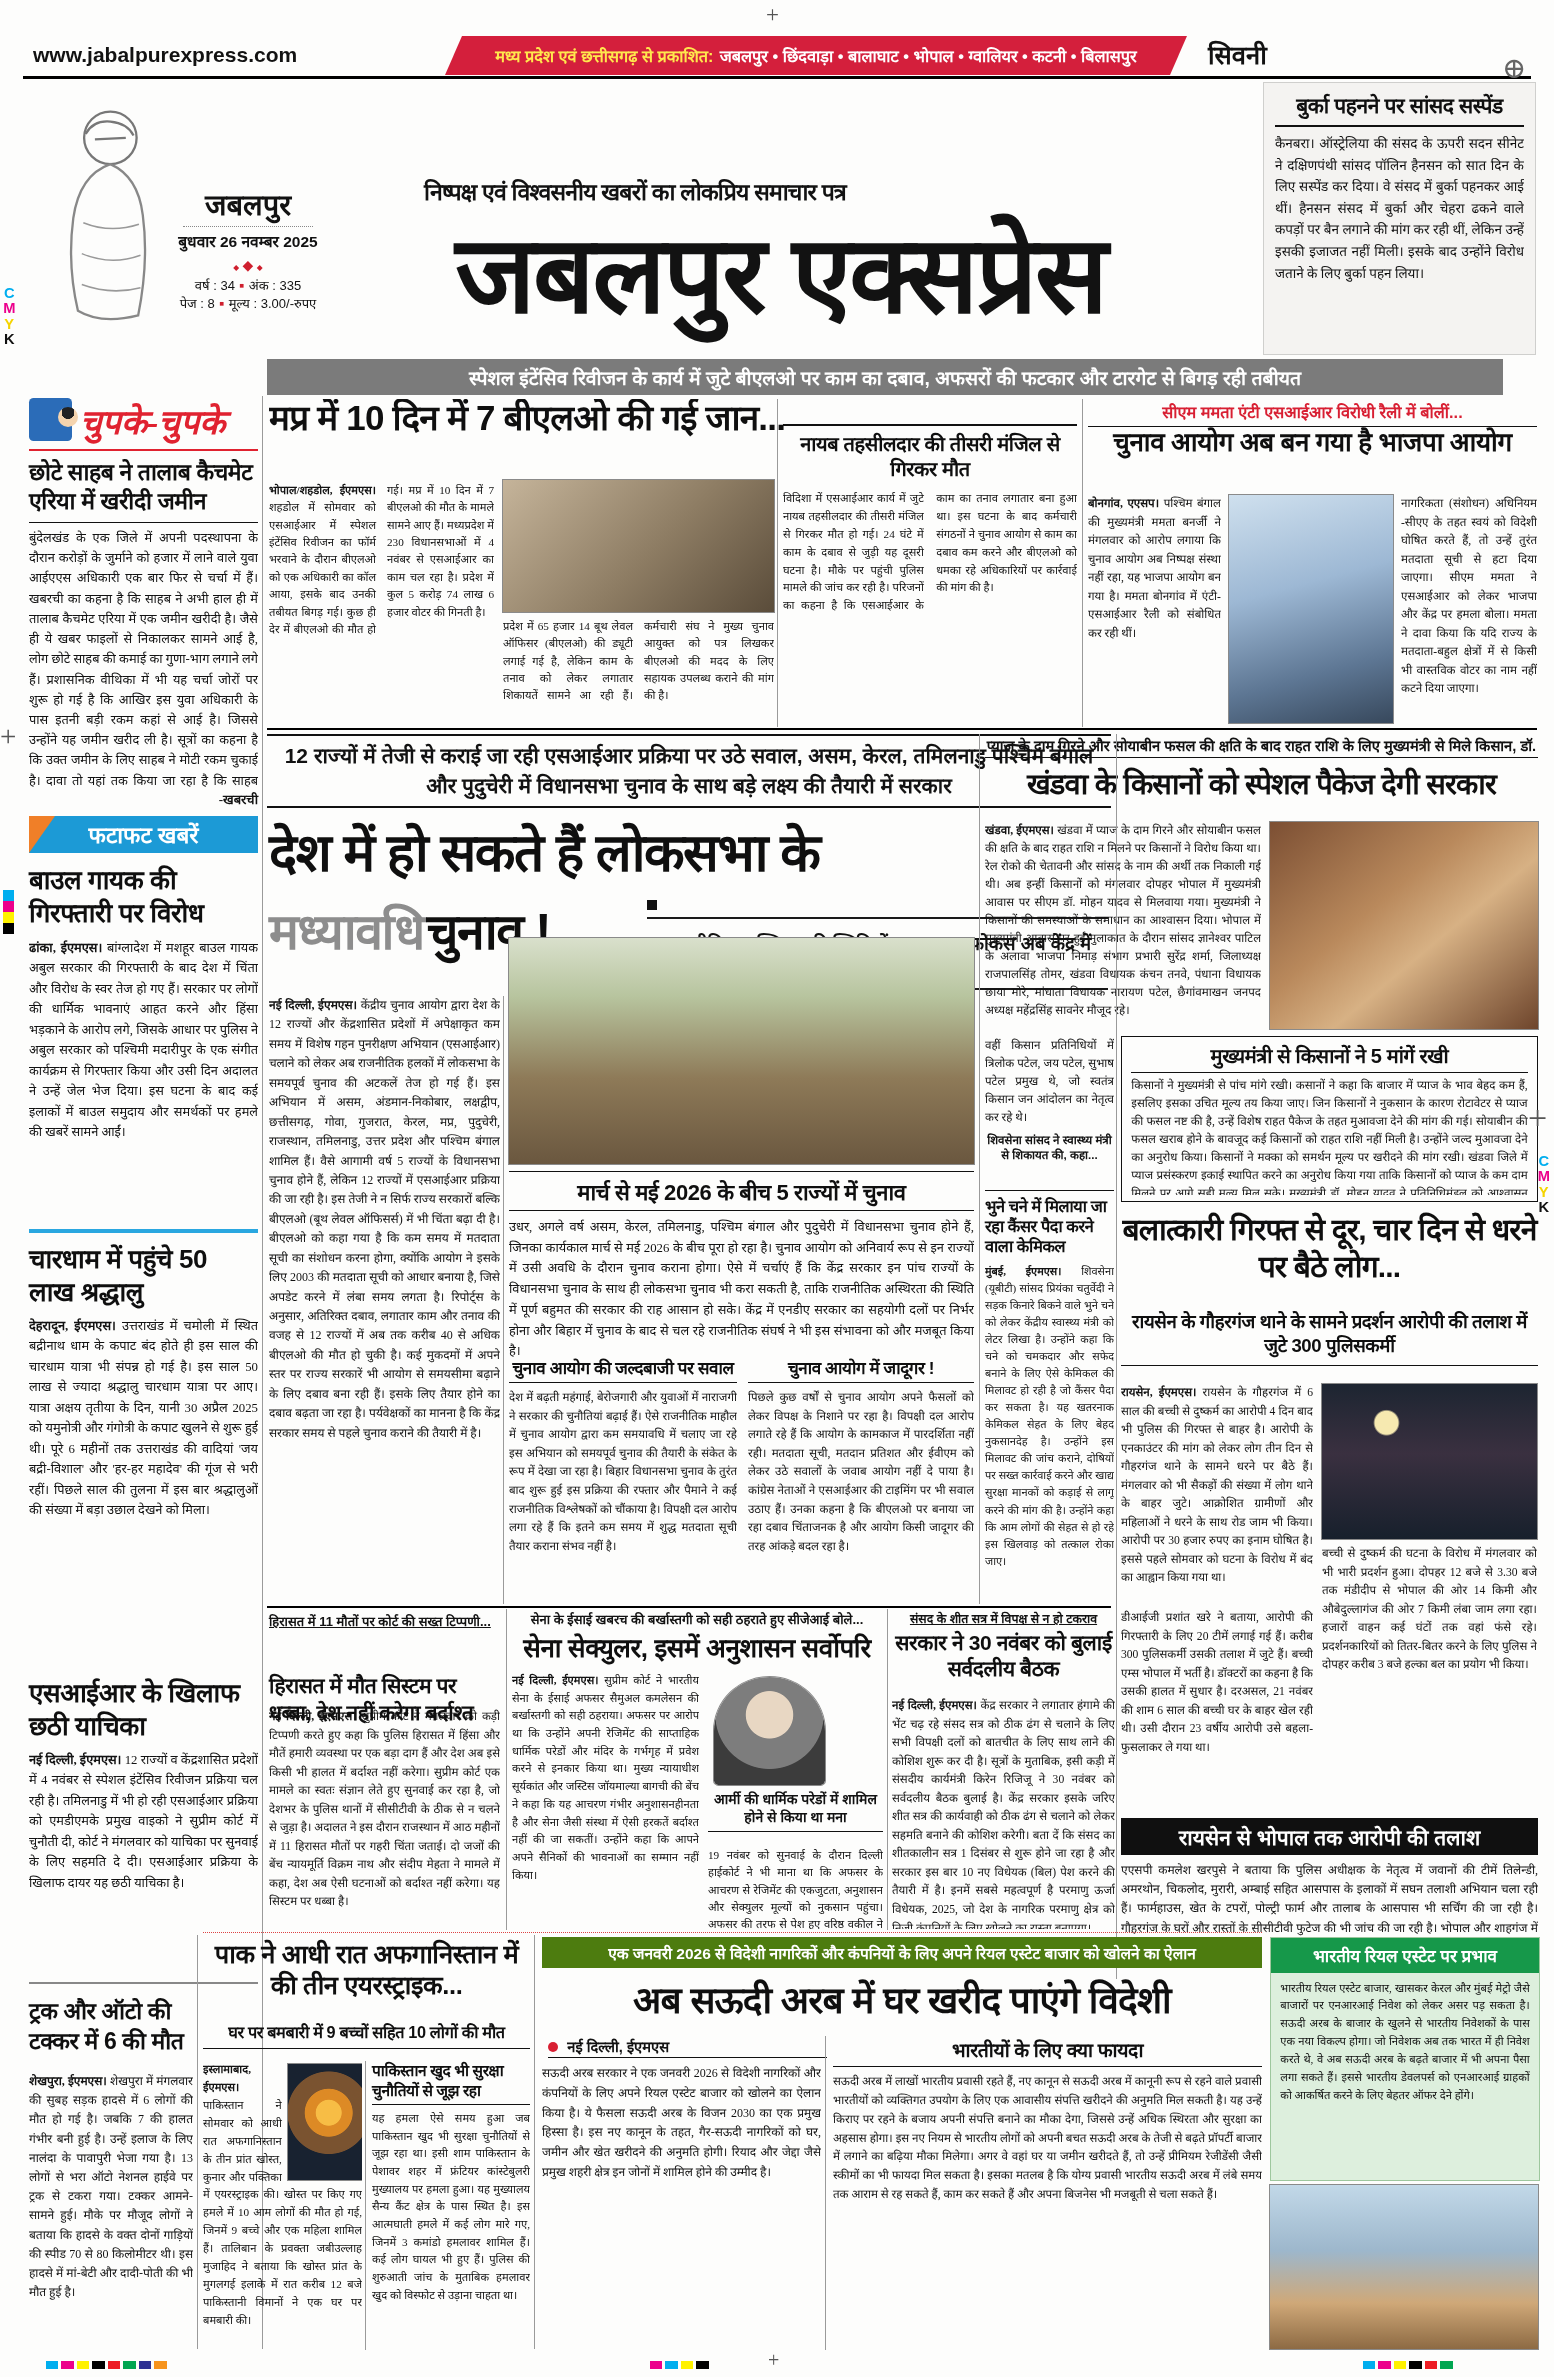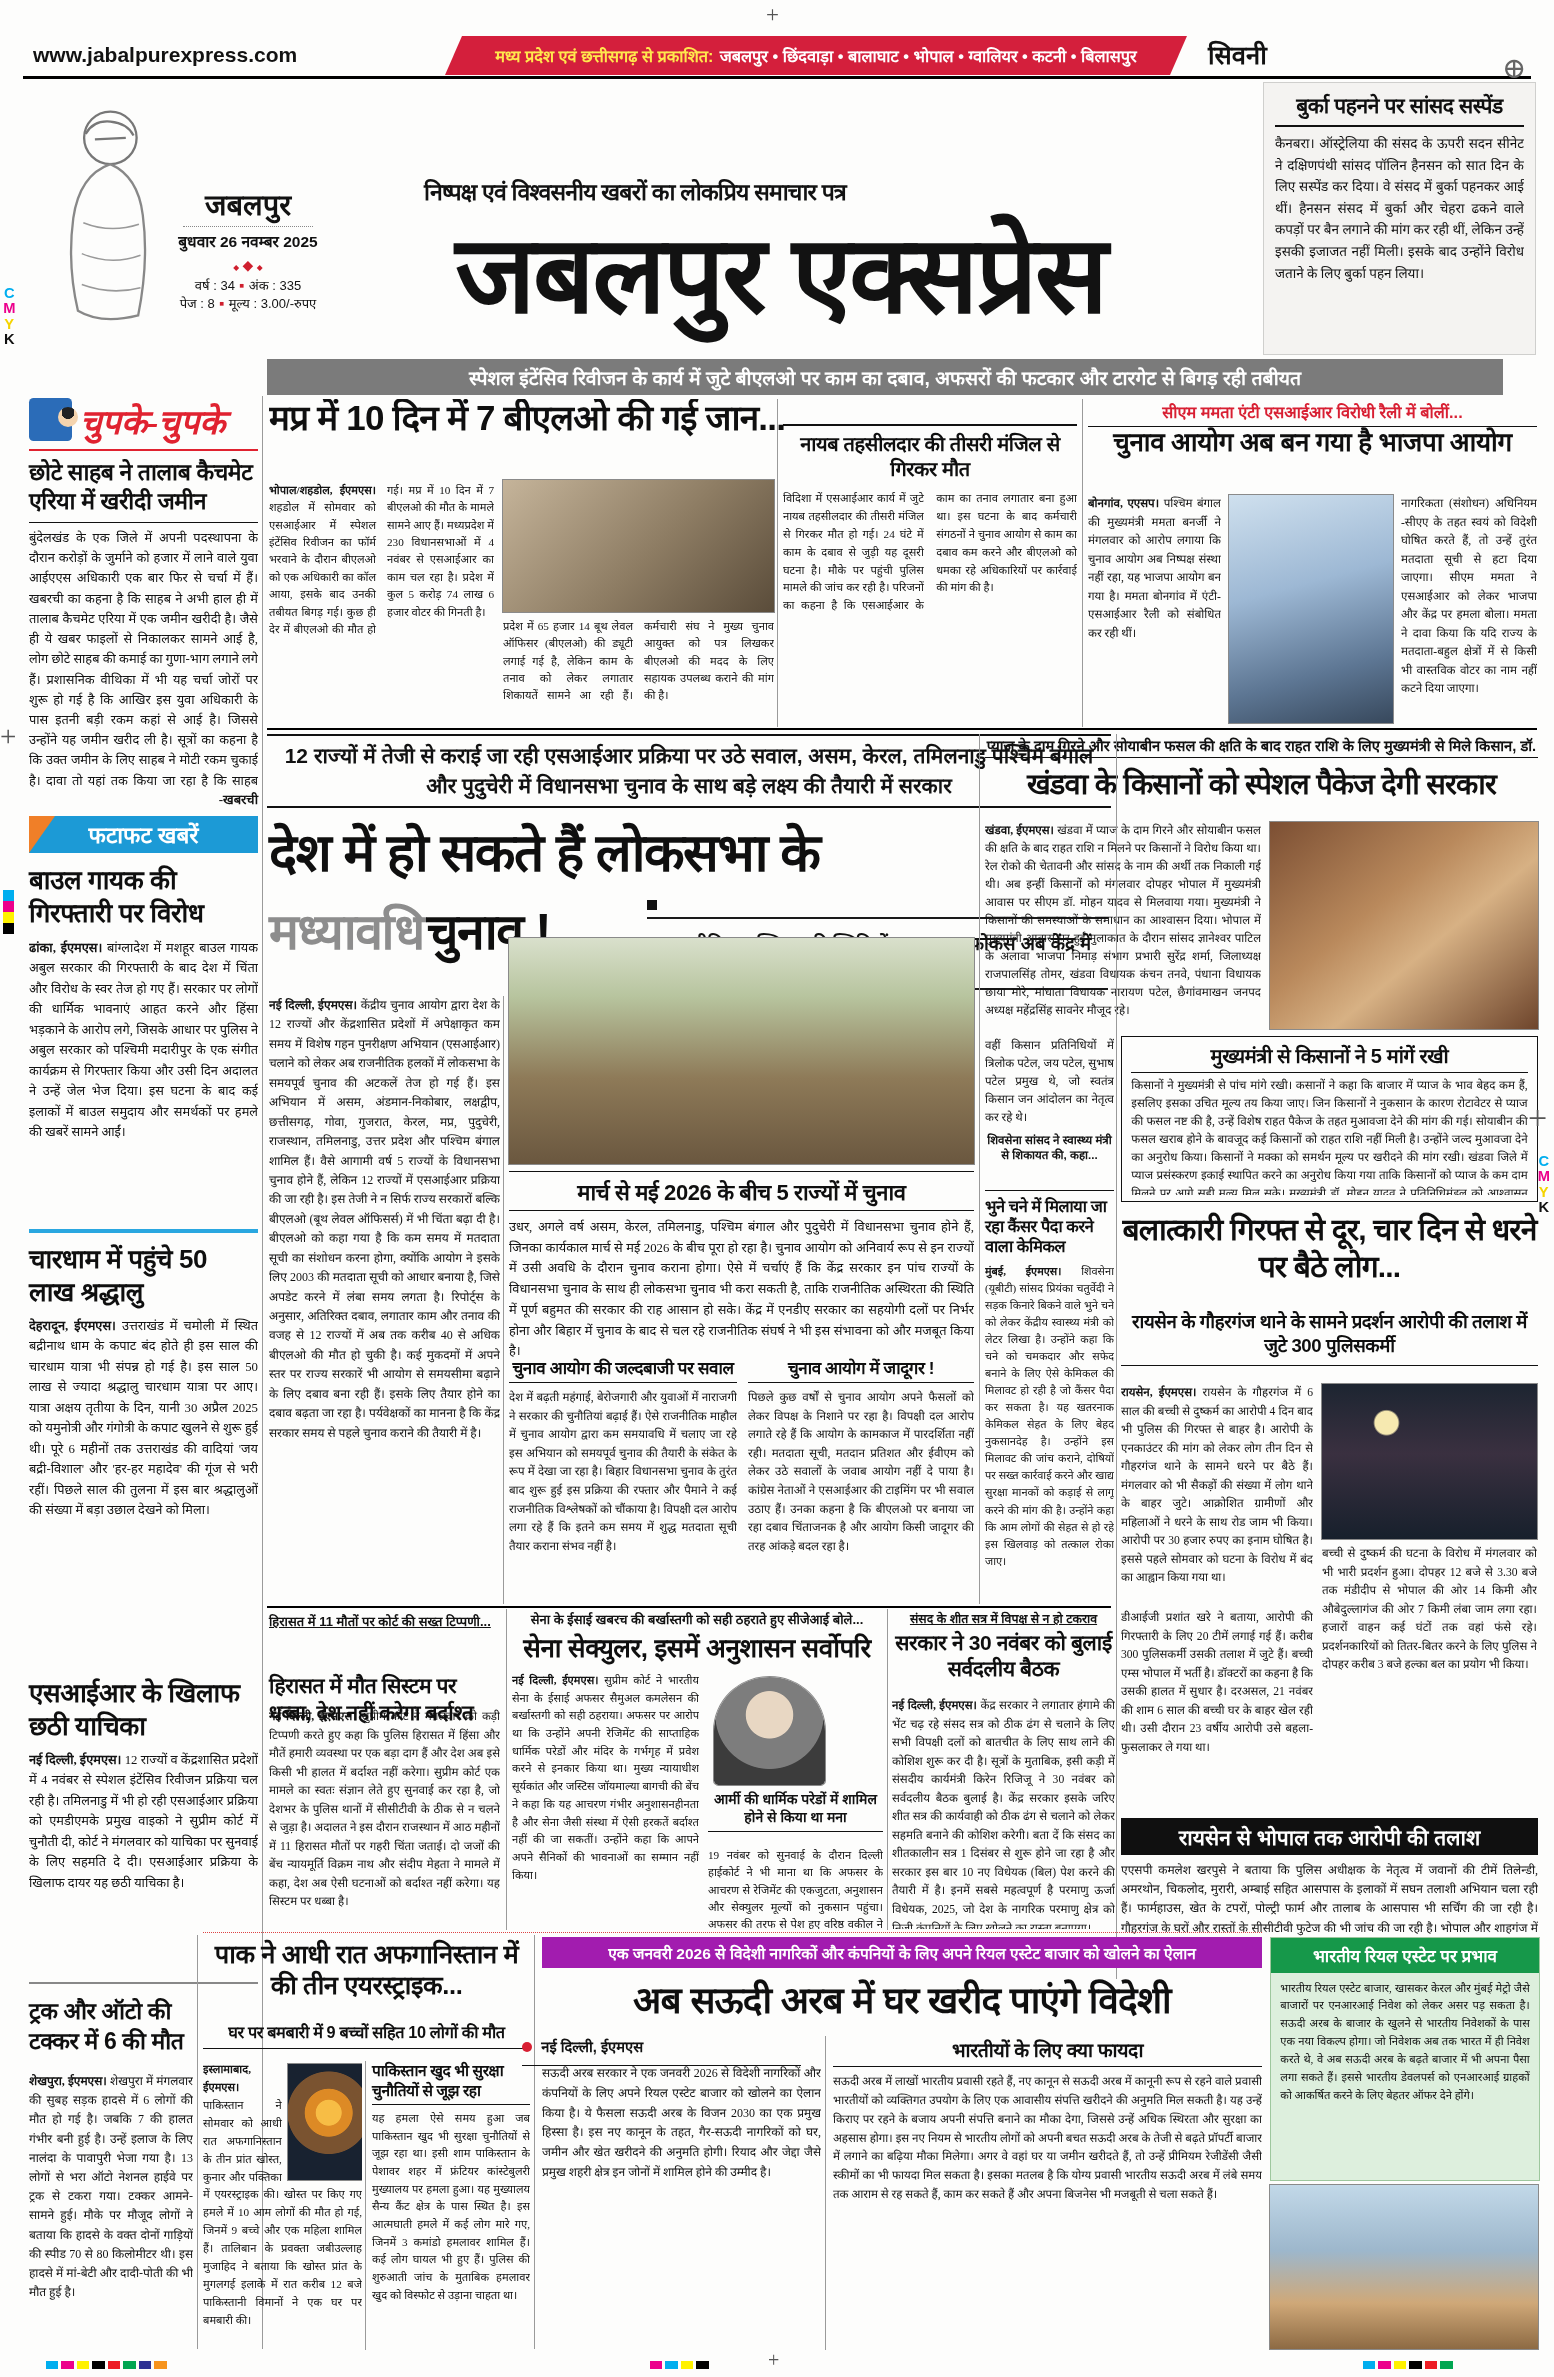--- a/index.html
+++ b/index.html
@@ -14,21 +14,21 @@
   .dl{font-weight:bold;}
   .rule{background:#000;}
   .vrule{background:#9a9a9a;width:0.8px;}
   .kicker-red{color:#d81f32;font-weight:bold;}
   .head{font-family:"Liberation Sans","DejaVu Sans",sans-serif;font-weight:800;color:#0f0f0f;letter-spacing:-0.4px;}
   .ph{position:absolute;outline:0.8px solid #8a8a8a;}
   .ribbon{background:#d41f3c;color:#fff;clip-path:polygon(17px 0,100% 0,calc(100% - 17px) 100%,0 100%);
           display:flex;align-items:center;justify-content:center;font-weight:bold;}
   .graystrip{background:#7b7b7b;color:#fff;display:flex;align-items:center;justify-content:center;font-weight:bold;}
   .blkbox{background:#101010;color:#fff;display:flex;align-items:center;justify-content:center;font-weight:bold;}
-  .greenbar{background:#a21caf;color:#fff;display:flex;align-items:center;justify-content:center;font-weight:bold;}
+  .greenbar{background:#4d7c0f;color:#fff;display:flex;align-items:center;justify-content:center;font-weight:bold;}
   .bullet-item{display:flex;gap:9.3px;border-bottom:2.3px solid #1a1a1a;padding-bottom:7.7px;margin-bottom:12.4px;}
   .bullet-sq{width:10px;height:10px;background:#111;margin-top:7.7px;flex:0 0 10px;}
   .diamond{color:#cf1f2e;}
   .redsq::before{content:"■";color:#cf1f2e;font-size:7.7px;margin:0 4.6px;vertical-align:1.5px;}
   .cmyk-letter{font-family:"Liberation Sans",sans-serif;font-weight:bold;font-size:14.7px;line-height:1.05;}
   .mark-sq{width:12.4px;height:8.5px;display:inline-block;margin-right:3.1px;}
 </style>
 </head>
 <body>
 
@@ -285,21 +285,21 @@
     <div class="head" style="font-size:15.5px;line-height:1.3;border-bottom:1.5px solid #111;padding-bottom:3.1px;">पाकिस्तान खुद भी सुरक्षा चुनौतियों से जूझ रहा</div>
     <div class="just clip" style="margin-top:4.6px;height:232px;font-size:11.2px;line-height:1.58;">
       <span>यह हमला ऐसे समय हुआ जब पाकिस्तान खुद भी सुरक्षा चुनौतियों से जूझ रहा था। इसी शाम पाकिस्तान के पेशावर शहर में फ्रंटियर कांस्टेबुलरी मुख्यालय पर हमला हुआ। यह मुख्यालय सैन्य कैंट क्षेत्र के पास स्थित है। इस आत्मघाती हमले में कई लोग मारे गए, जिनमें 3 कमांडो हमलावर शामिल हैं। कई लोग घायल भी हुए हैं। पुलिस की शुरुआती जांच के मुताबिक हमलावर खुद को विस्फोट से उड़ाना चाहता था।</span>
     </div>
   </div>
   <div class="abs vrule" style="left:534px;top:1935px;height:414px;"></div>
 
   <div class="abs" style="left:203px;top:1932px;width:1059px;height:0;border-top:1.5px dotted #d44;"></div>
   <div class="abs greenbar sans" style="left:542px;top:1937px;width:720px;height:31px;font-size:15.5px;">एक जनवरी 2026 से विदेशी नागरिकों और कंपनियों के लिए अपने रियल एस्टेट बाजार को खोलने का ऐलान</div>
   <div class="abs head ctr" style="left:542px;top:1973px;width:720px;font-size:37px;letter-spacing:-0.8px;white-space:nowrap;overflow:hidden;">अब सऊदी अरब में घर खरीद पाएंगे विदेशी</div>
-  <div class="abs" style="left:522px;top:2036px;width:279px;border-bottom:1.5px solid #111;padding-bottom:9px;">
+  <div class="abs" style="left:548px;top:2036px;width:279px;border-bottom:1.5px solid #111;padding-bottom:1px;">
     <span style="display:inline-block;width:10px;height:10px;background:#d81f32;border-radius:50%;margin-right:6.2px;"></span>
     <span class="sans b" style="font-size:14.7px;">नई दिल्ली, ईएमएस</span>
   </div>
   <div class="abs just clip" style="left:542px;top:2064px;width:279px;height:285px;font-size:12px;line-height:1.65;">
     <span>सऊदी अरब सरकार ने एक जनवरी 2026 से विदेशी नागरिकों और कंपनियों के लिए अपने रियल एस्टेट बाजार को खोलने का ऐलान किया है। ये फैसला सऊदी अरब के विजन 2030 का एक प्रमुख हिस्सा है। इस नए कानून के तहत, गैर-सऊदी नागरिकों को घर, जमीन और खेत खरीदने की अनुमति होगी। रियाद और जेद्दा जैसे प्रमुख शहरी क्षेत्र इन जोनों में शामिल होने की उम्मीद है।</span>
   </div>
   <div class="abs vrule" style="left:825px;top:2036px;height:314px;"></div>
   <div class="abs" style="left:833px;top:2036px;width:429px;">
     <div class="head ctr" style="font-size:19.4px;border-bottom:1.5px solid #111;padding-bottom:3.1px;">भारतीयों के लिए क्या फायदा</div>
     <div class="just clip" style="margin-top:6.2px;height:255px;font-size:11.6px;line-height:1.62;">

